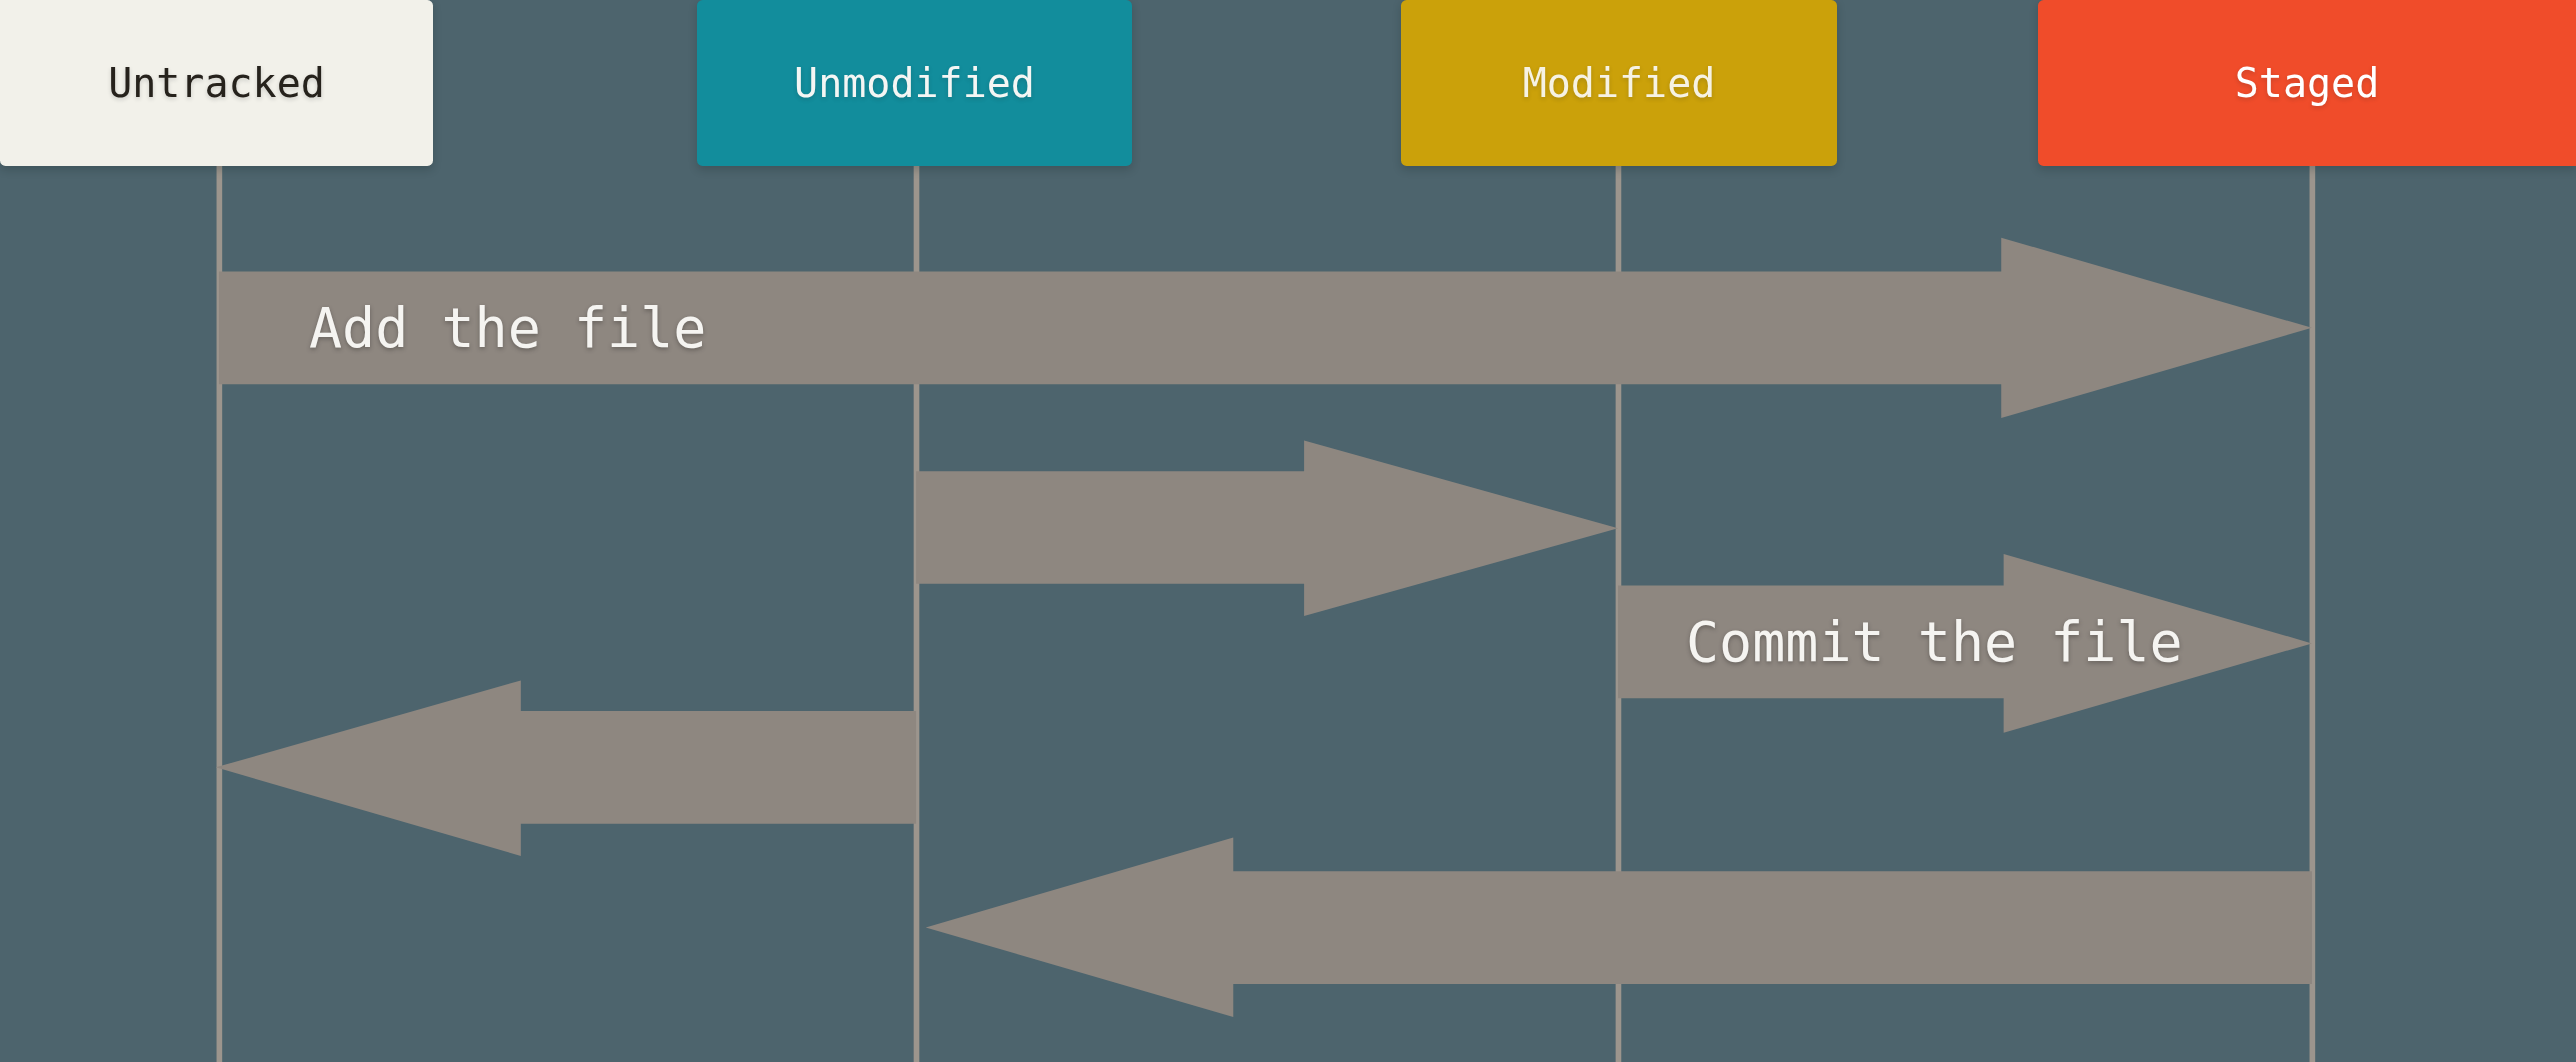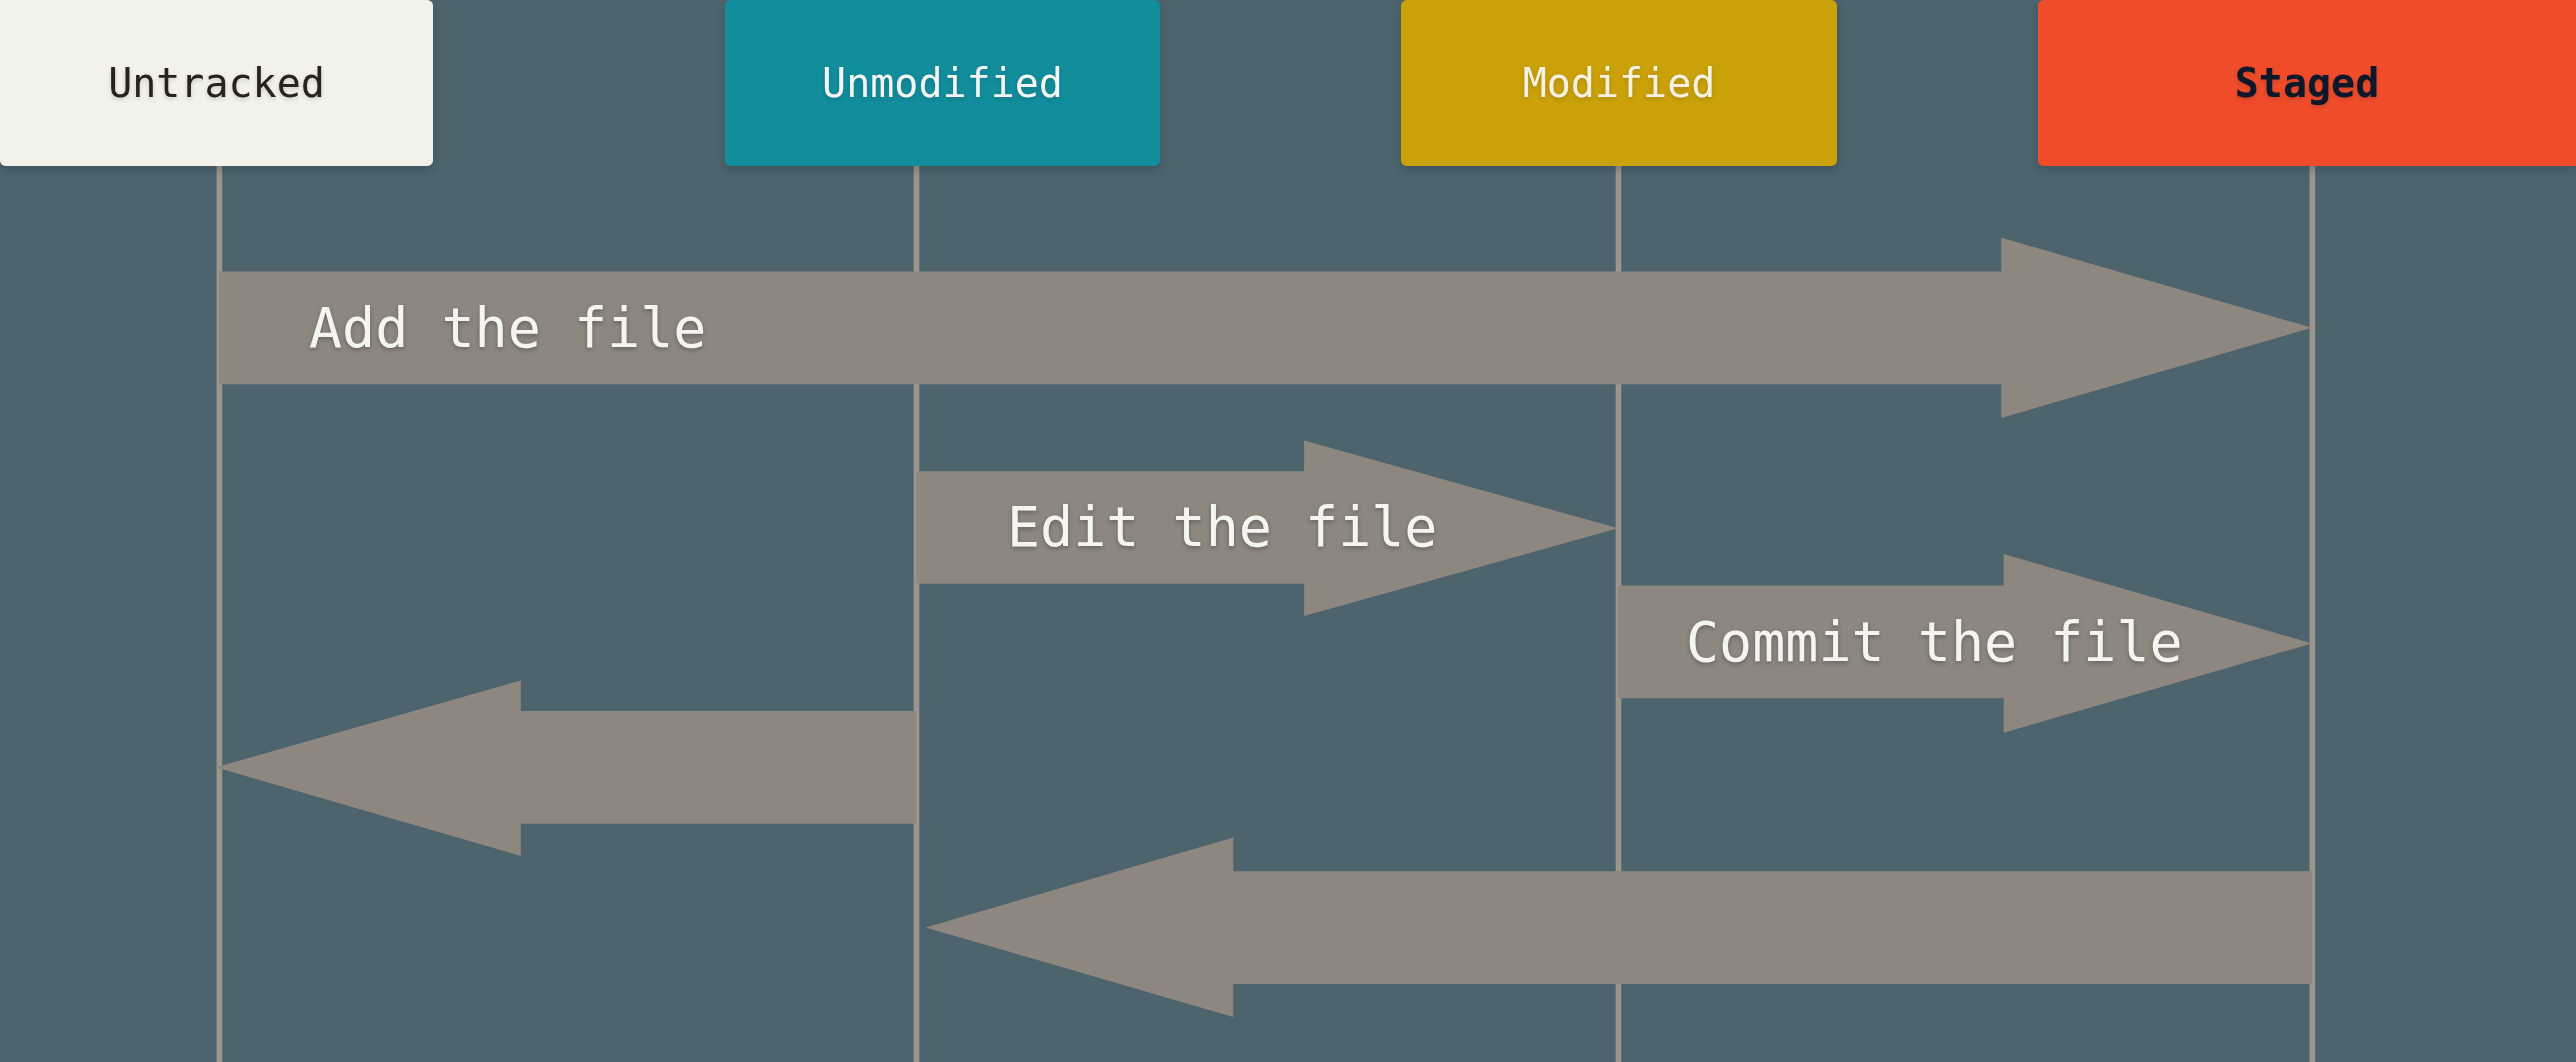--- a/index.html
+++ b/index.html
@@ -24,21 +24,21 @@
     justify-content: center;
     border-radius: 5.6px;
     box-shadow: 0 3.2px 8px rgba(20, 30, 33, 0.22);
     font-size: 40px;
     letter-spacing: 0px;
   }
   .state-box .state-label {
     text-shadow: 0 2.4px 4px rgba(30, 35, 38, 0.18);
   }
   .box-untracked  { left: 0px;    width: 433px; border-top-left-radius: 0; }
-  .box-unmodified { left: 697px;  width: 435px; margin-left: 28px; }
+  .box-unmodified { left: 697px;  width: 435px; }
   .box-modified   { left: 1401px; width: 436px; text-align: center; }
   .box-staged     { left: 2038px; width: 538px; border-top-right-radius: 0; border-bottom-right-radius: 0; }
   .transition-label {
     position: absolute;
     transform: translateY(-50%);
     white-space: nowrap;
     font-size: 55px;
     text-shadow: 0 2.4px 4px rgba(40, 38, 34, 0.38);
     margin-left: 30px;
   }
@@ -69,22 +69,21 @@
 
   <div class="state-box box-untracked" style="background: rgb(242, 241, 234); color: rgb(38, 34, 28);">
     <span class="state-label">Untracked</span>
   </div>
   <div class="state-box box-unmodified" style="background: rgb(18, 141, 156); color: rgb(244, 246, 244);">
     <span class="state-label">Unmodified</span>
   </div>
   <div class="state-box box-modified" style="background: rgb(203, 161, 10); color: rgb(246, 242, 227);">
     <span class="state-label">Modified</span>
   </div>
-  <div class="state-box box-staged" style="background: rgb(240, 76, 42); color: #0f172a; font-weight: bold;">
+  <div class="state-box box-staged" style="background: rgb(240, 76, 42); color: #ffffff;">
     <span class="state-label">Staged</span>
   </div>
 
   <div class="transition-label lbl-add" style="color: rgb(245, 244, 241);">Add the file</div>
-  <div class="transition-label lbl-edit" style="color: rgb(245, 244, 241);">Edit the file</div>
   <div class="transition-label lbl-stage" style="color: rgb(245, 244, 241);">Commit the file</div>
 
 </div>
 
 
 </body></html>

